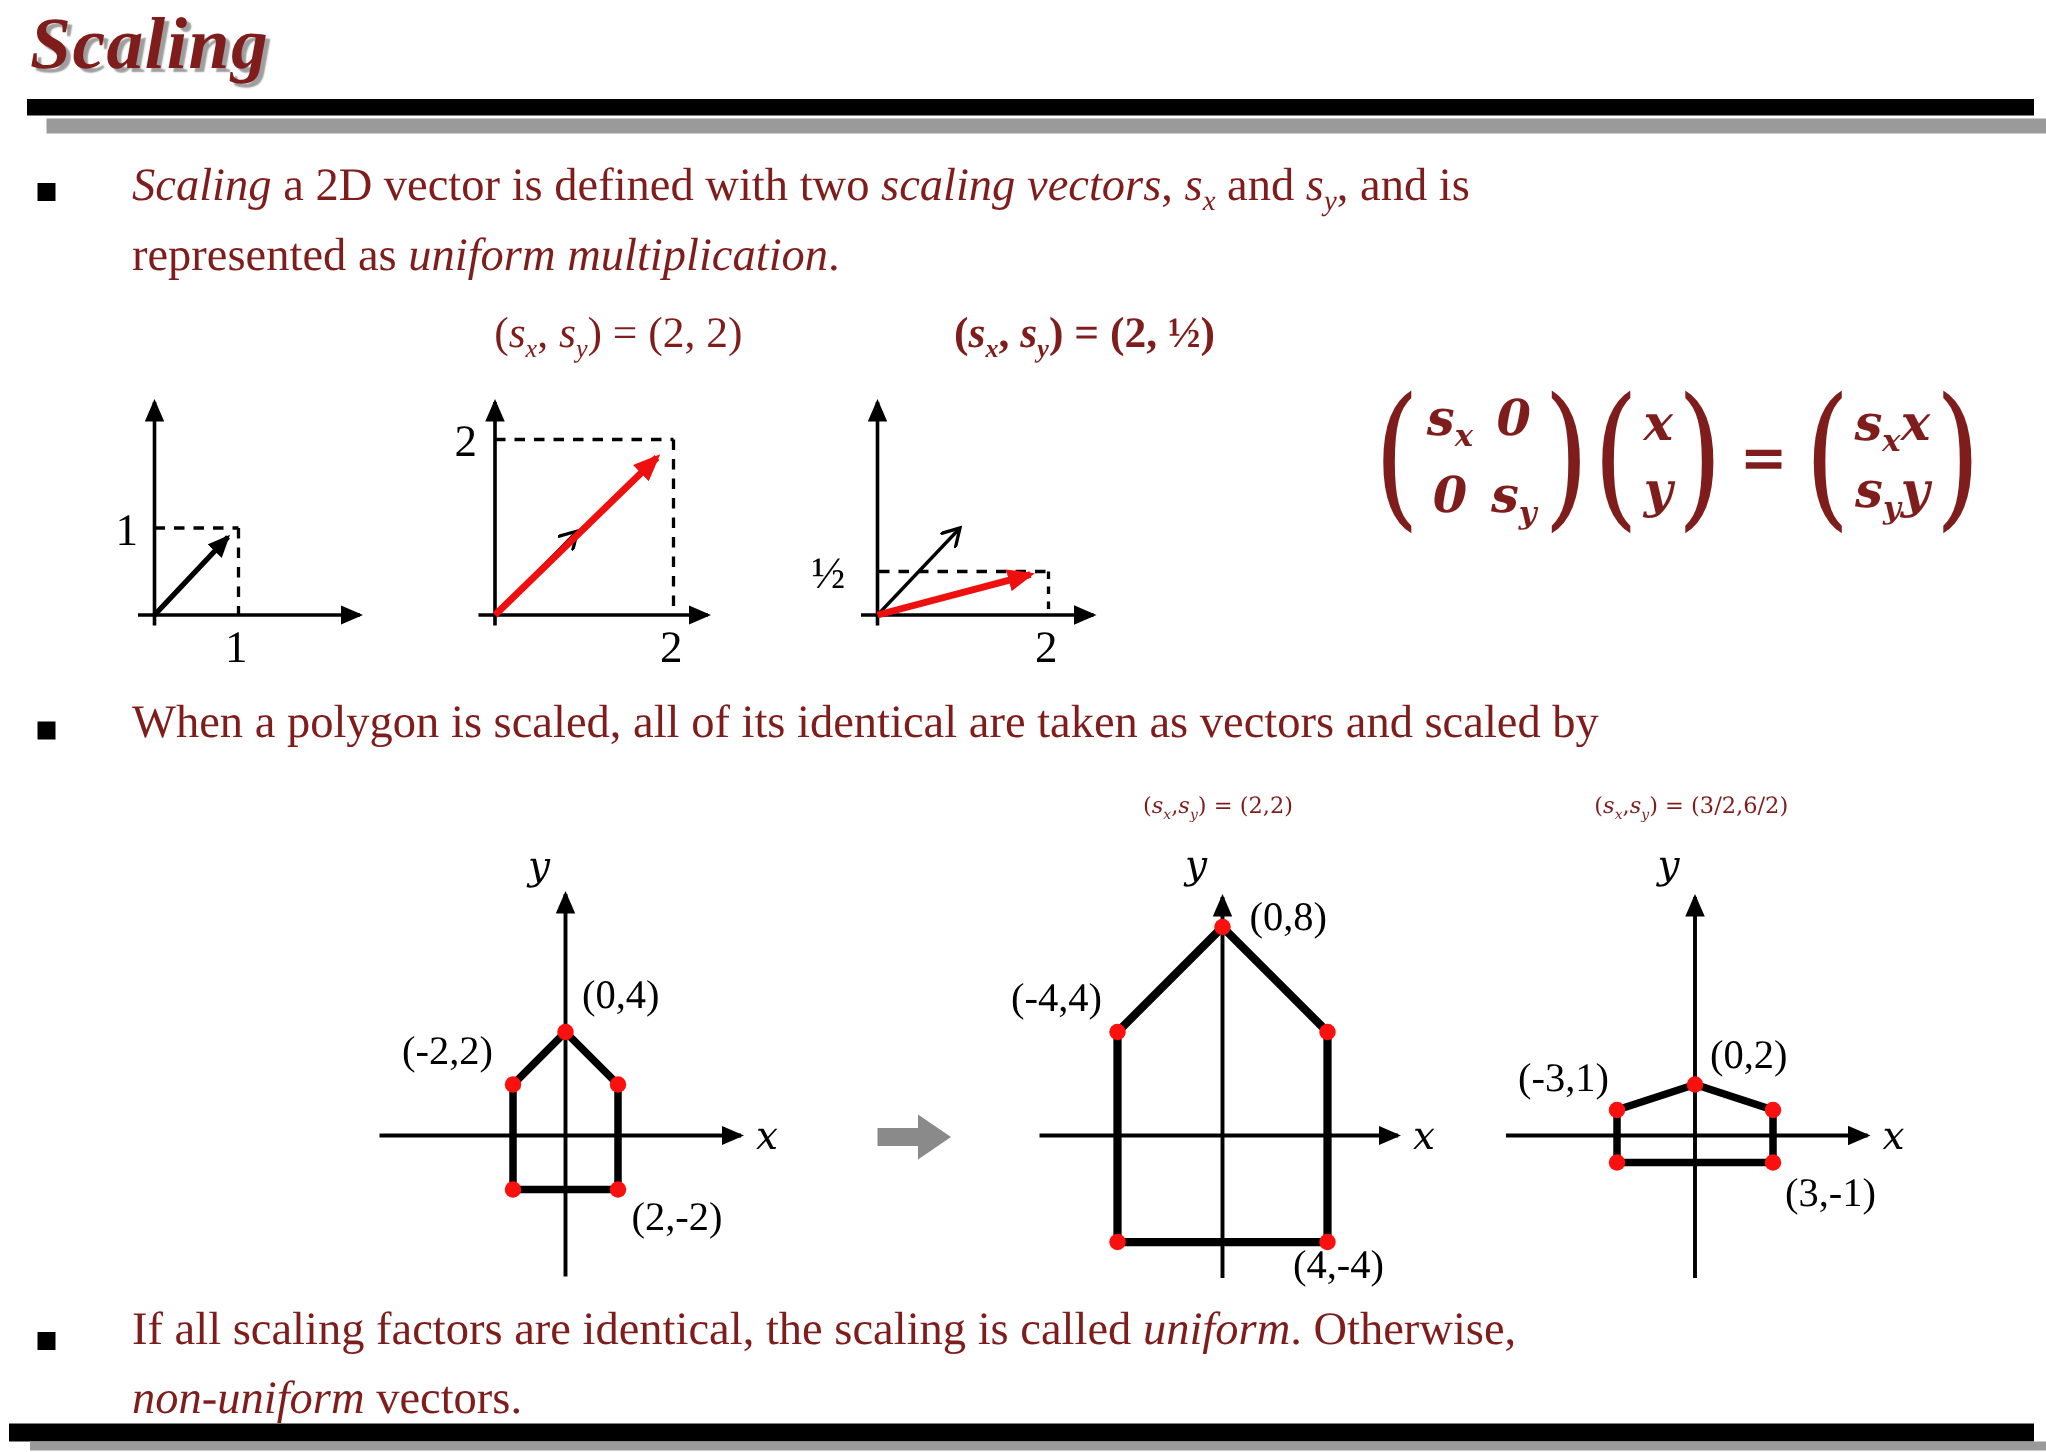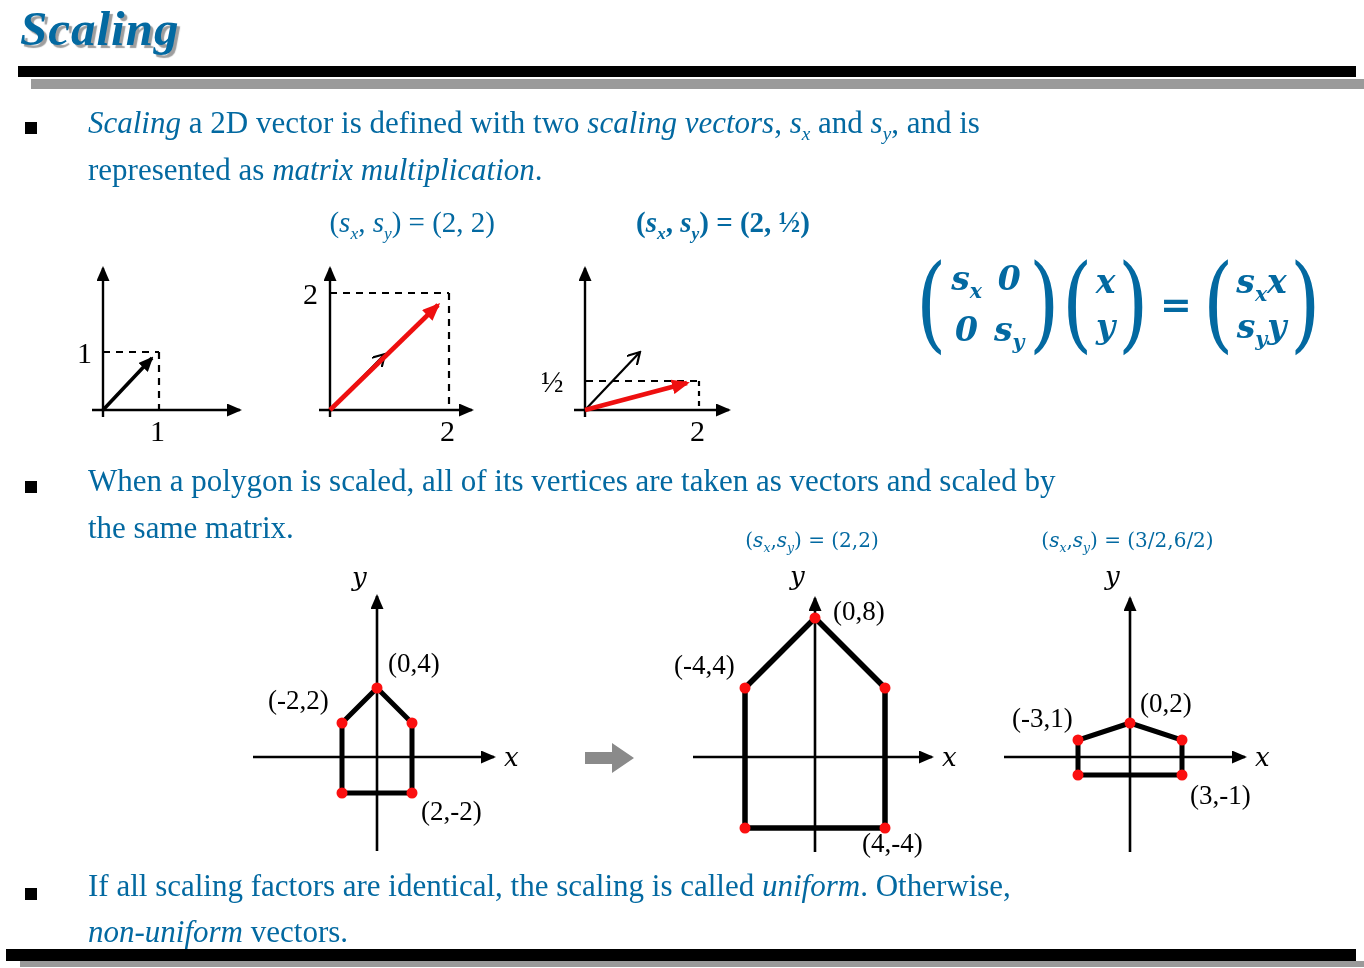--- a/index.html
+++ b/index.html
@@ -1,17 +1,17 @@
 <!DOCTYPE html>
 <html style="--vector-red: #ee0f0f; --vertex-red: #fb1010; --arrow-gray: #8a8a8a; --bar-black: #000000; --bar-gray: #9a9a9a;"><head>
 <meta charset="utf-8">
 <style>
   html,body{margin:0;padding:0;background:#ffffff;}
   #slide{position:relative;width:1364px;height:968px;background:#ffffff;overflow:hidden;
-         font-family:"Liberation Serif",serif;color:#0369a1;}
+         font-family:"Liberation Serif",serif;color:#7f1d1d;}
 
   
   .slide-title{position:absolute;left:20px;top:0px;font-size:49px;font-weight:bold;font-style:italic;
                letter-spacing:1px;text-shadow:3px 3px 1px rgba(40,40,40,0.45);}
   .rule{position:absolute;}
   .rule-black-top{left:18px;top:66px;width:1338px;height:11px;background:var(--bar-black,#000);}
   .rule-gray-top{left:31px;top:79px;width:1333px;height:10px;background:var(--bar-gray,#999);}
   .rule-black-bottom{left:6px;top:949px;width:1350px;height:12px;background:var(--bar-black,#000);}
   .rule-gray-bottom{left:20px;top:961px;width:1344px;height:6px;background:var(--bar-gray,#999);}
 
@@ -20,21 +20,21 @@
   .bullet-text{position:absolute;left:88px;font-size:31px;line-height:47px;white-space:nowrap;}
   .it{font-style:italic;}
   .bullet-text sub{font-size:0.62em;font-style:italic;line-height:0;}
 
   
   .fig-label{position:absolute;font-size:29px;text-align:right;white-space:nowrap;}
   .fig-label .it{font-style:italic;}
   .fig-label sub{font-size:0.60em;font-style:italic;line-height:0;}
 
   
-  .poly-header{position:absolute;font-size:20px;font-family:"DejaVu Serif",serif;text-align:center;white-space:nowrap;}
+  .poly-header{position:absolute;font-size:15px;font-family:"DejaVu Serif",serif;text-align:center;white-space:nowrap;}
   .poly-header .it{font-style:italic;}
   .poly-header sub{font-size:0.62em;font-style:italic;line-height:0;}
 
   svg{position:absolute;overflow:visible;}
   svg text{font-family:"Liberation Serif",serif;}
   .math-italic{font-family:"DejaVu Serif",serif;font-style:italic;}
 
   
   .matrix-eq{position:absolute;left:890px;top:246px;width:456px;height:116px;
              display:flex;align-items:center;justify-content:center;
@@ -53,21 +53,21 @@
 
 <div id="slide">
 
   <div class="slide-title">Scaling</div>
   <div class="rule rule-black-top"></div>
   <div class="rule rule-gray-top"></div>
 
   <div class="bullet-marker" style="left:25px;top:122px;"></div>
   <div class="bullet-text" style="top:99px;">
     <span class="it">Scaling</span><span> a 2D vector is defined with two </span><span class="it">scaling vectors</span><span>, </span><span class="it"><span>s</span><sub>x</sub></span><span> and </span><span class="it"><span>s</span><sub>y</sub></span><span>, and is</span><br>
-    <span>represented as </span><span class="it">matrix multiplication</span><span>.</span>
+    <span>represented as </span><span class="it">uniform multiplication</span><span>.</span>
   </div>
 
   <div class="fig-label" style="left:295px;top:206px;width:200px;">
     <span>(</span><span class="it">s</span><sub>x</sub><span>, </span><span class="it">s</span><sub>y</sub><span>) = (2, 2)</span>
   </div>
   <div class="fig-label" style="left:560px;top:206px;width:250px;font-weight:bold;">
     <span>(</span><span class="it">s</span><sub>x</sub><span>, </span><span class="it">s</span><sub>y</sub><span>) = (2, ½)</span>
   </div>
 
   <svg width="0" height="0">
@@ -135,22 +135,21 @@
     <span class="paren">(</span>
     <div class="vcol">
       <span class="mi"><span>s</span><sub>x</sub><span>x</span></span>
       <span class="mi"><span>s</span><sub>y</sub><span>y</span></span>
     </div>
     <span class="paren">)</span>
   </div>
 
   <div class="bullet-marker" style="left:25px;top:481px;"></div>
   <div class="bullet-text" style="top:457px;">
-    <span>When a polygon is scaled, all of its vertices are taken as vectors and scaled by</span><br>
-    <span>the same matrix.</span>
+    <span>When a polygon is scaled, all of its identical are taken as vectors and scaled by</span><br>
   </div>
 
   <div class="poly-header" style="left:712px;top:528px;width:200px;">
     <span>(</span><span class="it">s</span><sub>x</sub><span>,</span><span class="it">s</span><sub>y</sub><span>) = (2,2)</span>
   </div>
   <div class="poly-header" style="left:1020px;top:528px;width:215px;">
     <span>(</span><span class="it">s</span><sub>x</sub><span>,</span><span class="it">s</span><sub>y</sub><span>) = (3/2,6/2)</span>
   </div>
 
   <svg style="left:240px;top:568px;" width="330" height="307" viewBox="240 568 330 307">

